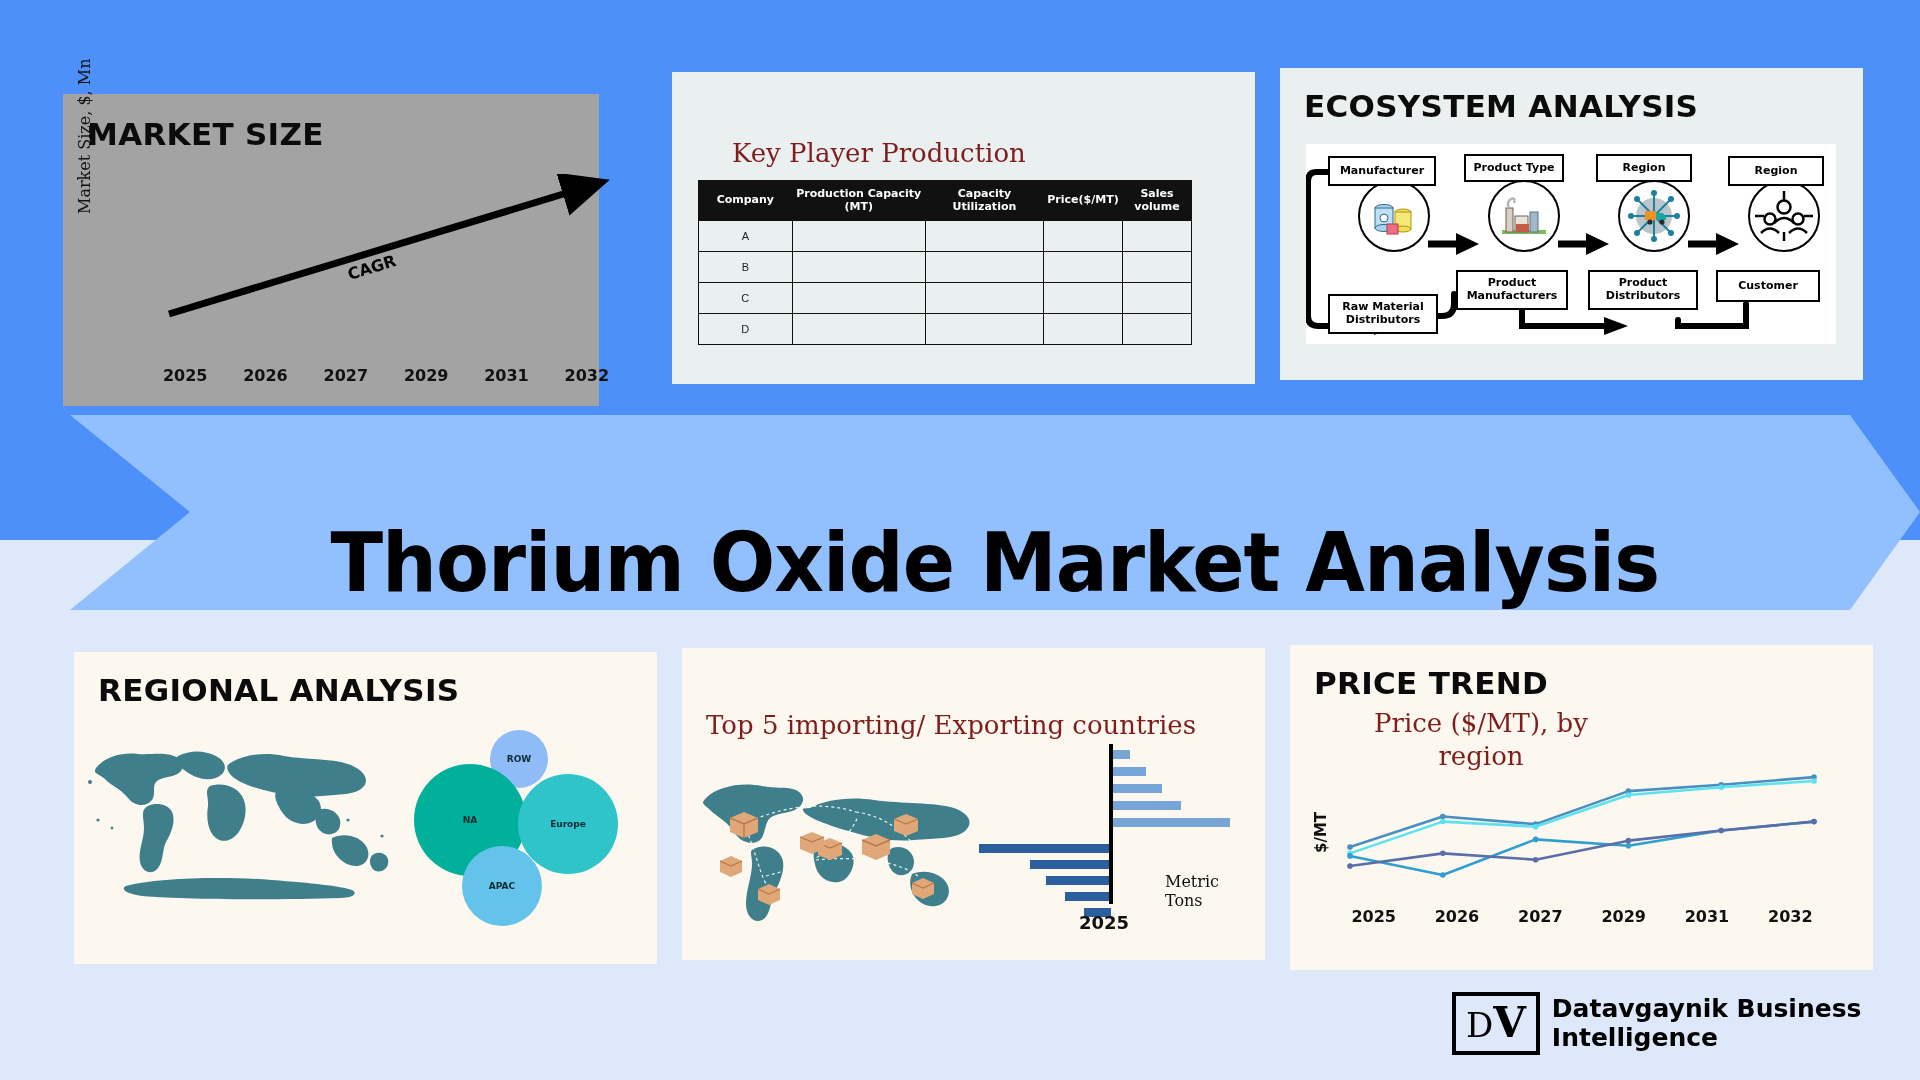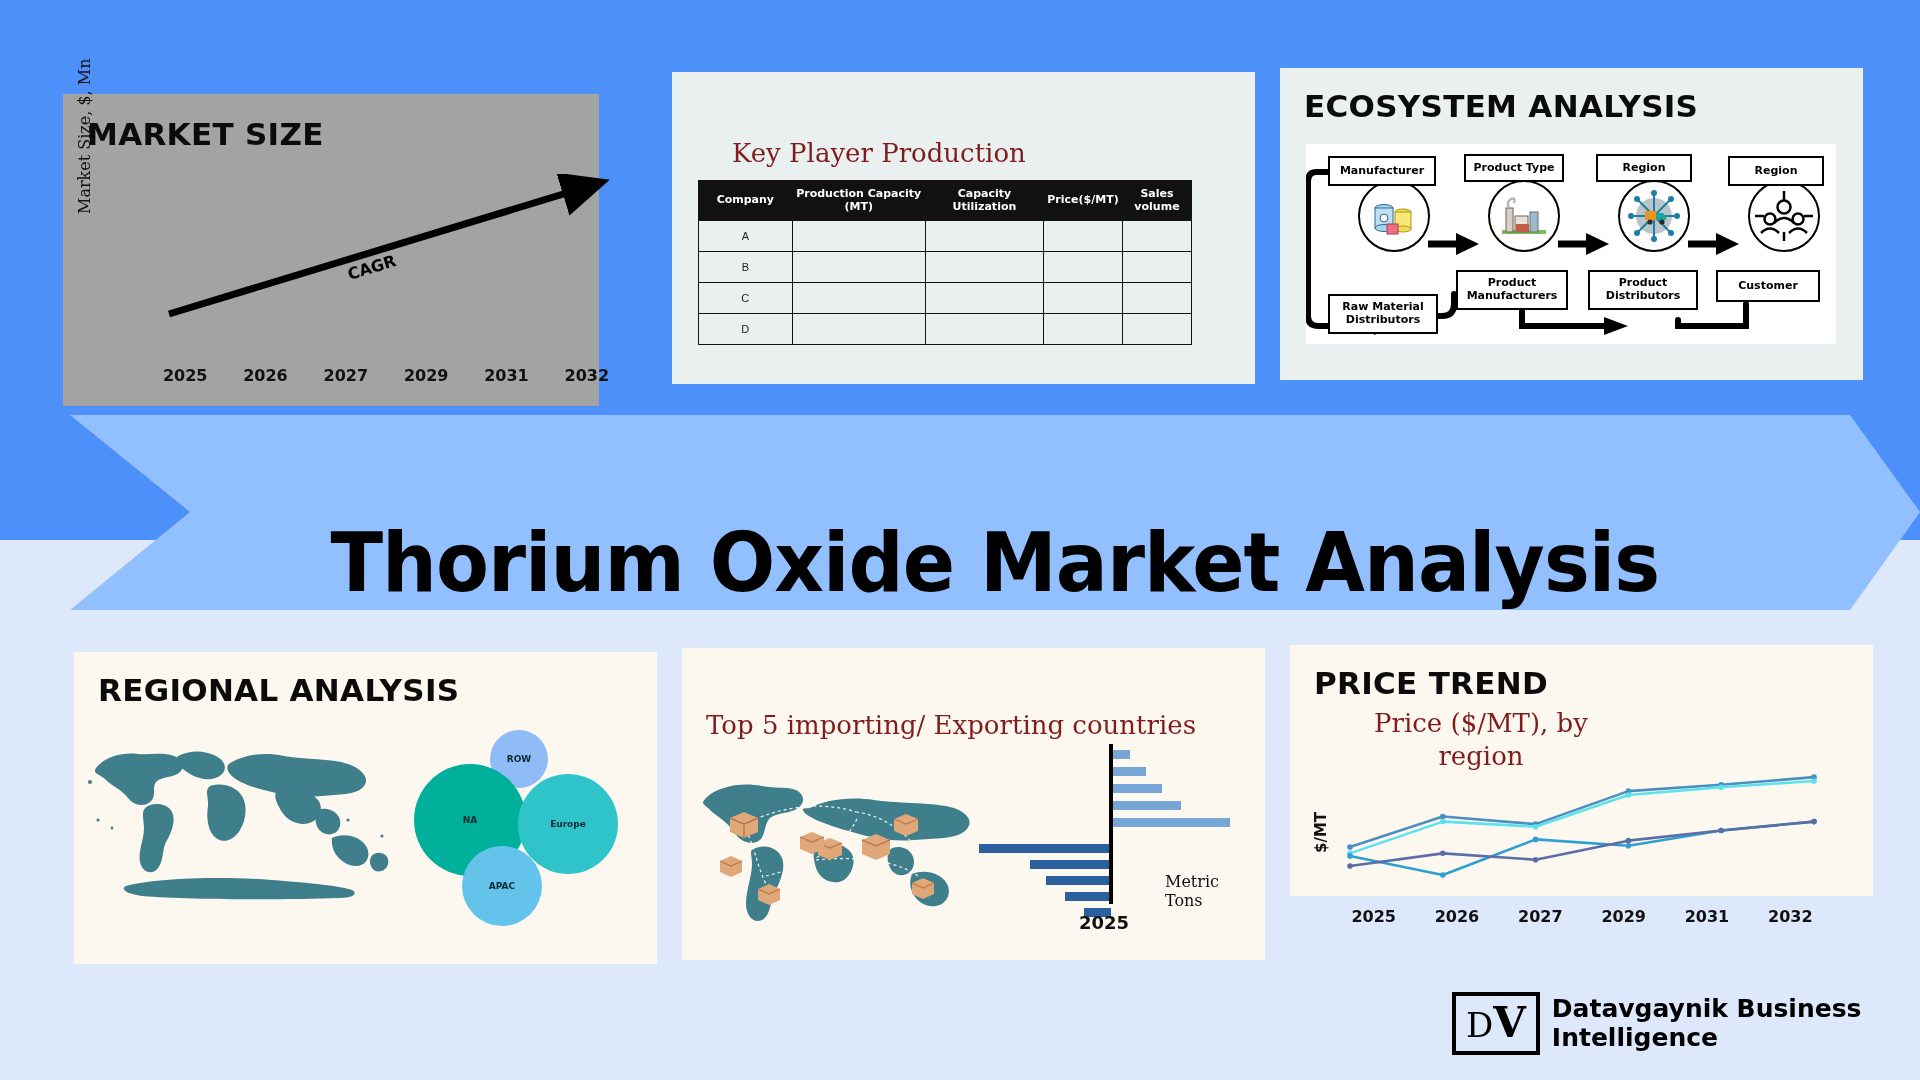--- a/index.html
+++ b/index.html
@@ -50,21 +50,21 @@
     font-family: "DejaVu Serif", serif;
     font-size: 26px;
     color: #7f1d1d;
   }
 
   #card-market-size  { left: 63px;   top: 94px;  width: 536px; height: 312px; background:#a3a3a3; }
   #card-production   { left: 672px;  top: 72px;  width: 583px; height: 312px; background:#eaeff0; }
   #card-ecosystem    { left: 1280px; top: 68px;  width: 583px; height: 312px; background:#eaeff0; }
   #card-regional     { left: 74px;   top: 652px; width: 583px; height: 312px; background:#fdf8ef; }
   #card-import       { left: 682px;  top: 648px; width: 583px; height: 312px; background:#fdf8ef; }
-  #card-price        { left: 1290px; top: 645px; width: 583px; height: 251px; background:#fdf8ef; }
+  #card-price        { left: 1290px; top: 645px; width: 583px; height: 325px; background:#fdf8ef; }
 
   
   .ms-title { position:absolute; left:24px; top:22px; }
   .ms-ylabel {
     position: absolute; left: 12px; top: 120px;
     transform: rotate(-90deg); transform-origin: left top;
     font-family: "DejaVu Serif", serif; font-size: 16px; color:#111;
     white-space: nowrap;
   }
   .ms-plot { position:absolute; left:88px; top:80px; width:470px; height:215px; }

